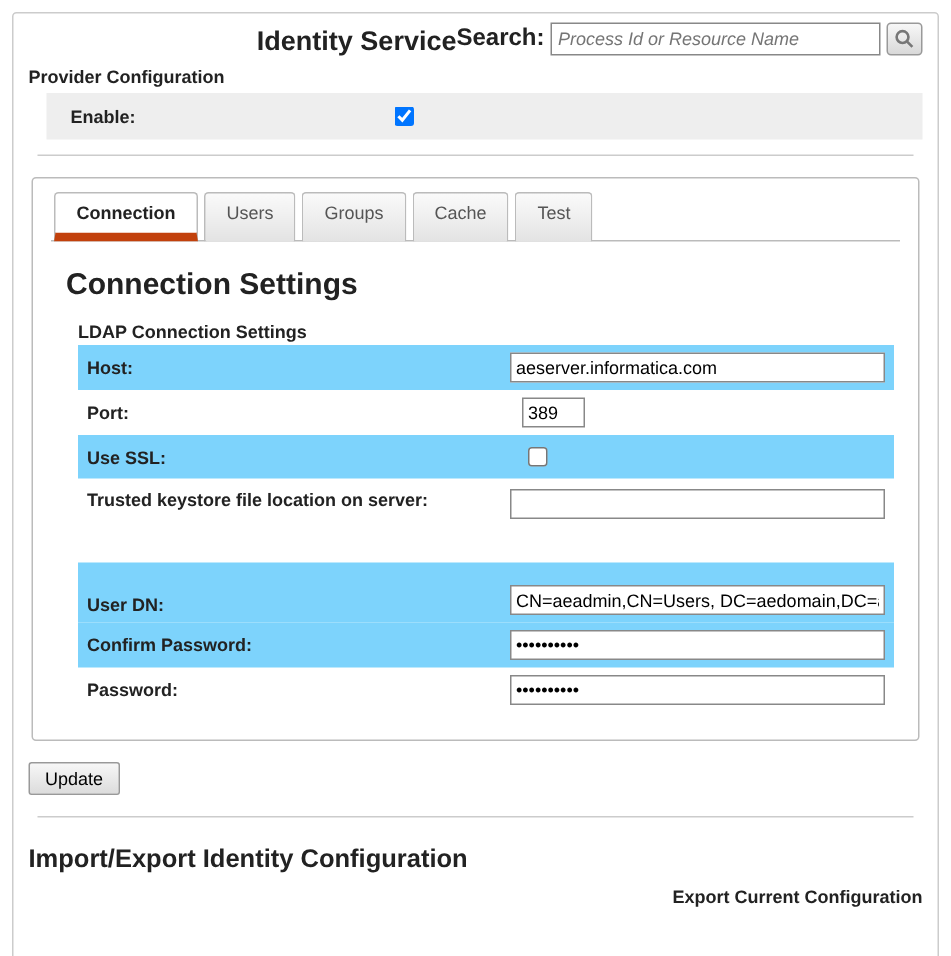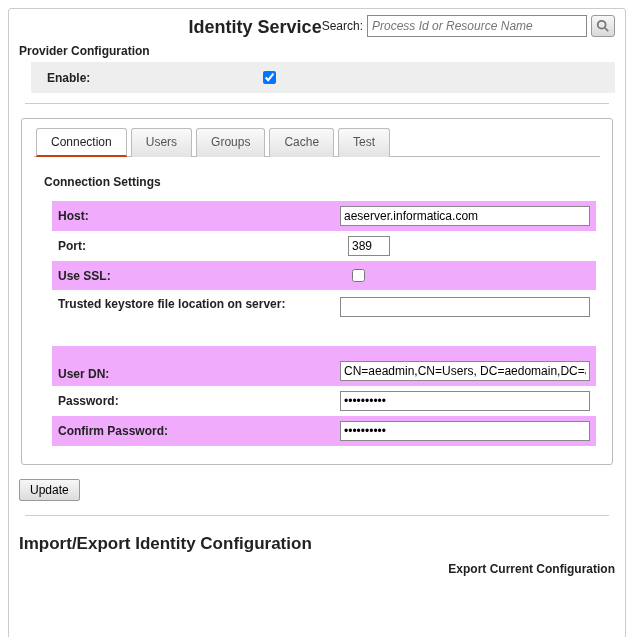--- a/index.html
+++ b/index.html
@@ -26,21 +26,21 @@
   .page-title {
     font-size: 18px;
     font-weight: bold;
     margin: 4px 0 0 0;
   }
   .search-wrap {
     display: flex;
     align-items: center;
     gap: 4px;
   }
-  .search-label { font-size: 12px; }
+  .search-label { font-size: 16px; font-weight: bold; }
   .search-input {
     width: 220px;
     height: 22px;
     font-style: italic;
     font-size: 12px;
     padding: 2px 4px;
     border: 1px solid #888;
   }
   .search-btn {
     width: 24px;
@@ -91,42 +91,42 @@
     background: linear-gradient(#fafafa, #e3e3e3);
     color: #555;
     cursor: pointer;
     font-size: 12px;
     position: relative;
     top: 1px;
   }
   .tab.active {
     background: #fff;
     color: #222;
-    border-bottom: 2px solid #c2410c;
-    font-weight: normal;
+    border-bottom: 6px solid #c2410c;
+    font-weight: bold;
   }
   .tab-content { padding: 8px 4px 0 4px; }
   .section-title {
-    font-size: 12px;
+    font-size: 20px;
     font-weight: bold;
     margin: 10px 0 12px 6px;
   }
   .subsection {
     font-weight: bold;
     font-size: 12px;
     margin: 6px 0 2px 14px;
   }
   .settings-table { margin-left: 14px; }
   .set-row {
     display: flex;
     align-items: center;
     padding: 5px 6px;
     font-weight: bold;
   }
-  .set-row.shade { background: #f0abfc; }
+  .set-row.shade { background: #7dd3fc; }
   .set-row .s-lbl { width: 290px; }
   .set-row .s-ctrl { flex: 1; }
   .set-row input[type="text"],
   .set-row input[type="password"] {
     width: 250px;
     height: 20px;
     font-size: 12px;
     padding: 1px 3px;
     border: 1px solid #888;
   }
@@ -178,20 +178,21 @@
     <div class="tabs">
       <div class="tab active">Connection</div>
       <div class="tab">Users</div>
       <div class="tab">Groups</div>
       <div class="tab">Cache</div>
       <div class="tab">Test</div>
     </div>
 
     <div class="tab-content">
       <div class="section-title">Connection Settings</div>
+      <div class="subsection">LDAP Connection Settings</div>
 
       <div class="settings-table">
         <div class="set-row shade">
           <div class="s-lbl">Host:</div>
           <div class="s-ctrl"><input type="text" value="aeserver.informatica.com" style=""></div>
         </div>
         <div class="set-row">
           <div class="s-lbl">Port:</div>
           <div class="s-ctrl"><input type="text" class="port" value="389" style=""></div>
         </div>
@@ -200,26 +201,26 @@
           <div class="s-ctrl"><input type="checkbox" style=""></div>
         </div>
         <div class="set-row" style="height:56px;align-items:flex-start;padding-top:7px">
           <div class="s-lbl">Trusted keystore file location on server:</div>
           <div class="s-ctrl"><input type="text" value="" style=""></div>
         </div>
         <div class="set-row shade" style="height:40px;align-items:flex-end;padding-top:7px">
           <div class="s-lbl">User DN:</div>
           <div class="s-ctrl"><input type="text" value="CN=aeadmin,CN=Users, DC=aedomain,DC=a" style=""></div>
         </div>
+        <div class="set-row shade">
+          <div class="s-lbl">Confirm Password:</div>
+          <div class="s-ctrl"><input type="password" value="••••••••••" style=""></div>
+        </div>
         <div class="set-row">
           <div class="s-lbl">Password:</div>
-          <div class="s-ctrl"><input type="password" value="••••••••••" style=""></div>
-        </div>
-        <div class="set-row shade">
-          <div class="s-lbl">Confirm Password:</div>
           <div class="s-ctrl"><input type="password" value="••••••••••" style=""></div>
         </div>
       </div>
     </div>
   </div>
 
   <div class="update-row">
     <button class="btn">Update</button>
   </div>
 

